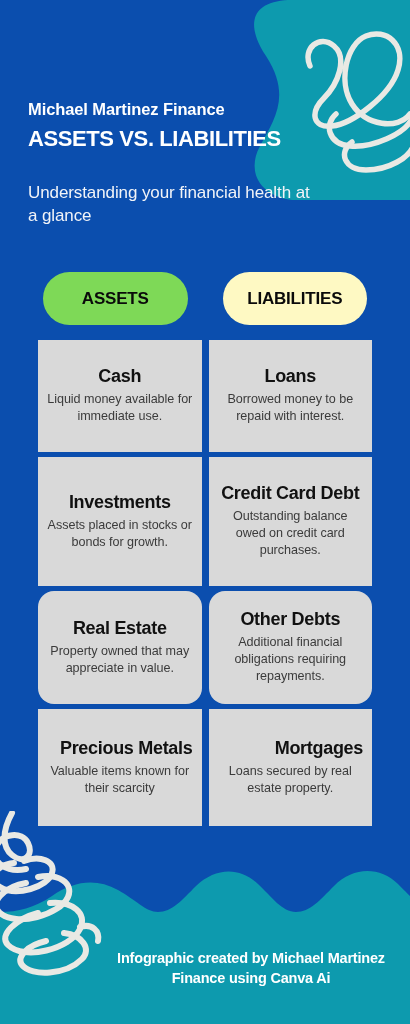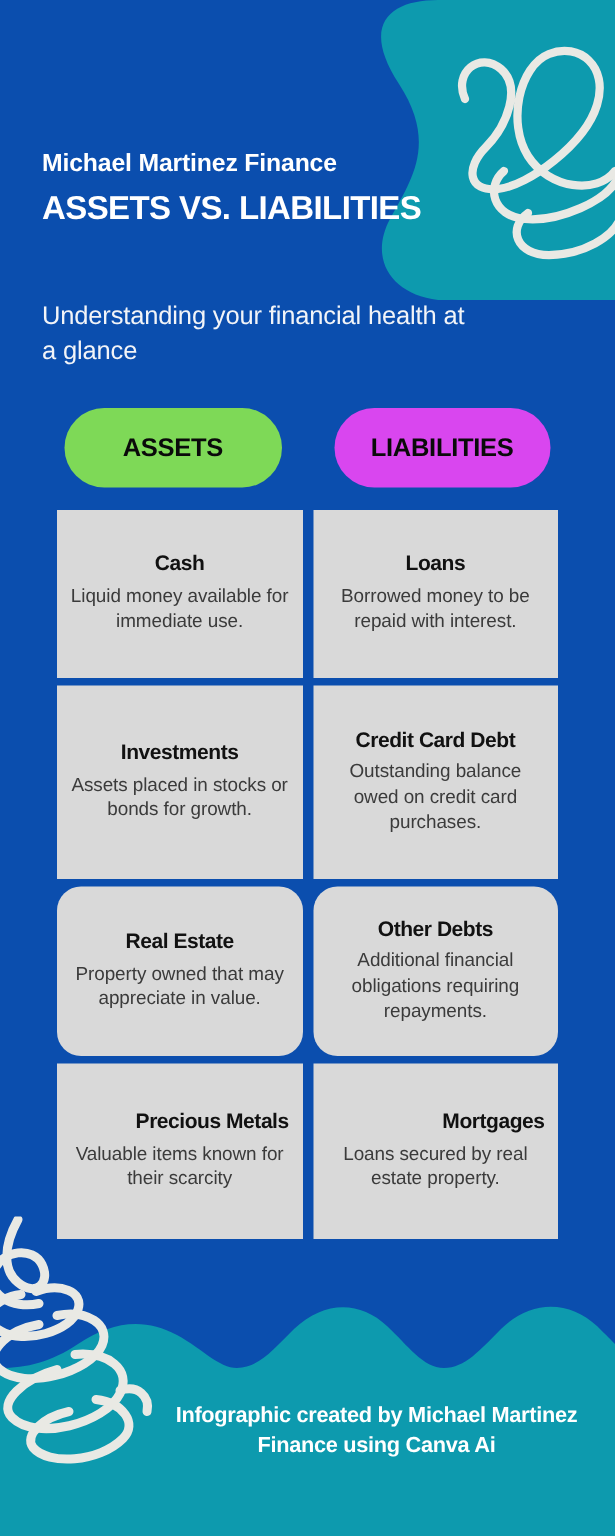--- a/index.html
+++ b/index.html
@@ -30,40 +30,40 @@
     margin-top:100px;
     font-size:16.5px; font-weight:bold; color:#ffffff;
     letter-spacing:-0.1px; line-height:1.1;
   }
   #main-title {
     margin-top:9px;
     font-size:22px; font-weight:bold; color:#ffffff;
     letter-spacing:-0.4px; line-height:1.1;
   }
   #subtitle {
-    margin-top:49px;
+    margin-top:31px;
     font-size:17px; font-weight:normal; color:#f2f4f8;
     line-height:1.32; letter-spacing:-0.1px;
   }
 
   
   #badge-row {
     position:absolute; top:272px; left:0; width:410px;
     padding:0 43px;
     display:flex; gap:35px; z-index:5;
   }
   .badge {
     flex:1 1 0; height:53px;
     display:flex; align-items:center; justify-content:center;
     border-radius:27px;
     font-size:17px; font-weight:bold; color:#0a0a0a;
     letter-spacing:-0.2px;
   }
   #badge-assets { background:#7ed957; }
-  #badge-liabilities { background:#d946ef; }
+  #badge-liabilities { background:#fef9c3; }
 
   
   #card-grid {
     position:absolute; top:340px; left:38px;
     width:334px; z-index:5;
     display:flex; flex-direction:column; gap:5px;
   }
   .card-row { display:flex; gap:7px; }
   .card {
     flex:1 1 0;
@@ -71,32 +71,32 @@
     padding:9px 9px 10px;
     display:flex; flex-direction:column;
     align-items:center; justify-content:center;
     text-align:center;
   }
   .card-row-1 .card { min-height:112px; }
   .card-row-2 .card { min-height:129px;align-items:center; }
   .card-row-3 .card { min-height:113px;border-radius:16px; }
   .card-row-4 .card { min-height:117px;align-items:flex-end; }
   .card-title {
-    font-size:14px; font-weight:bold; color:#111111;
+    font-size:18px; font-weight:bold; color:#111111;
     line-height:1.12; letter-spacing:-0.3px;
     margin-bottom:5px;
   }
   .card-desc {
     font-size:12.6px; font-weight:normal; color:#3b3b3b;
     line-height:1.33; letter-spacing:-0.05px;
   }
 
   
   #footer-credit {
-    position:absolute; bottom:50px; left:0; width:410px;
+    position:absolute; bottom:36px; left:0; width:410px;
     padding:0 24px 0 116px;
     text-align:center;
     font-size:14.5px; font-weight:bold; color:#ffffff;
     line-height:1.38; letter-spacing:-0.2px;
     z-index:6;
   }
 </style>
 </head>
 <body>
 

